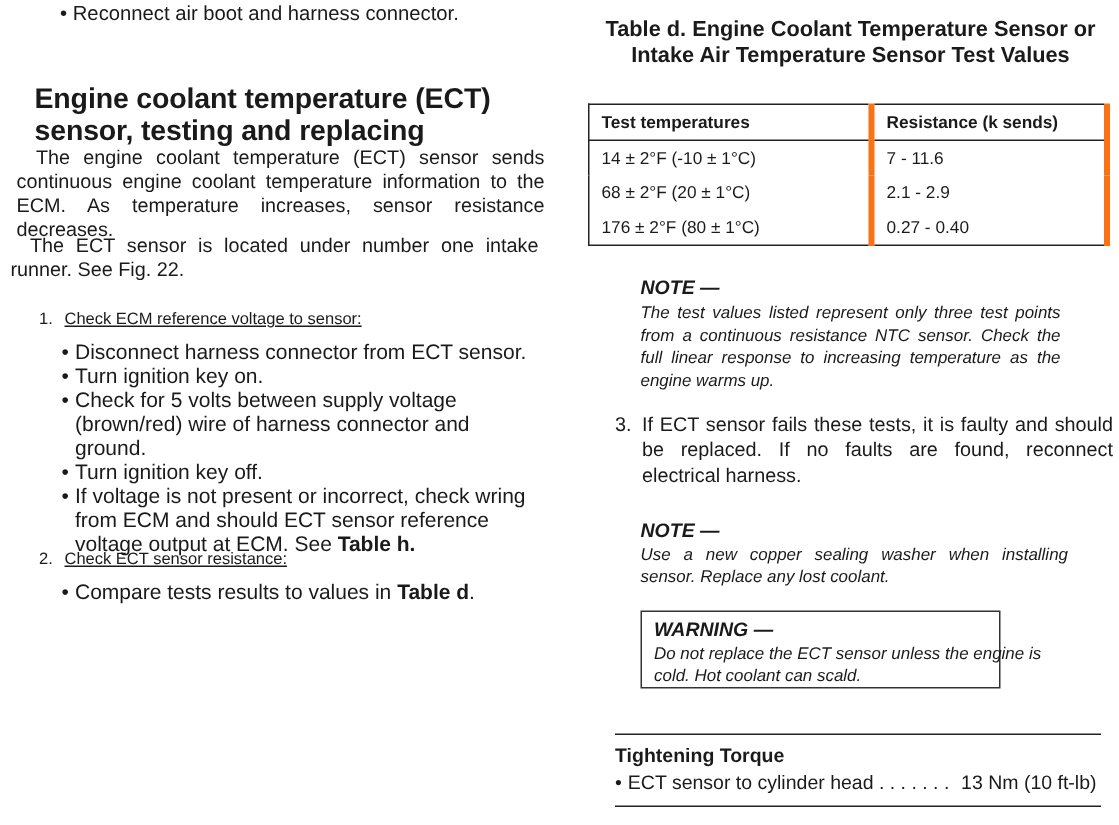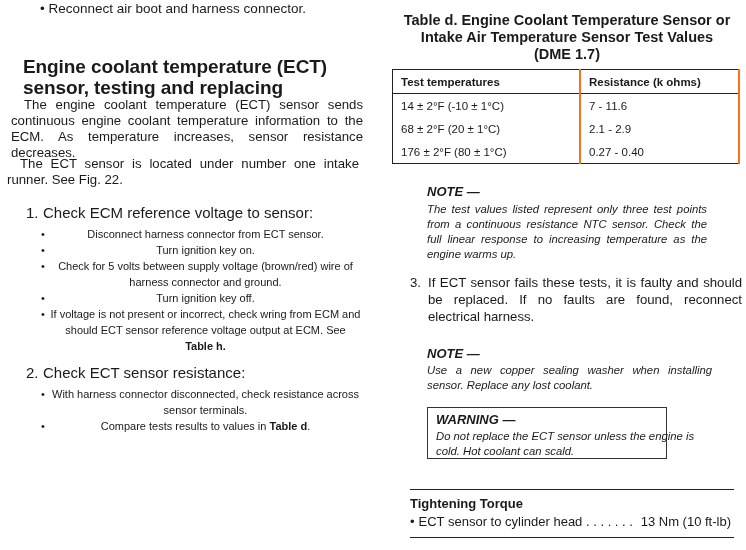--- a/index.html
+++ b/index.html
@@ -14,41 +14,41 @@
     .top-bullet { position: absolute; left: 40px; top: 1px; font-size: 13.5px; white-space: nowrap; }
     .section-title {
       position: absolute; left: 7px; top: 40px; width: 365px;
       font-size: 19px; font-weight: bold; line-height: 21px; letter-spacing: -0.1px;
     }
     .para { position: absolute; left: 7px; width: 352px; font-size: 13.2px; line-height: 16px; text-align: justify; }
     .para .indent { display: inline-block; width: 13px; }
     .p1 { top: 93px; }
     .p2 { top: 156px; }
 
-    .step { position: absolute; left: 26px; width: 340px; font-size: 15px; line-height: 16px; }
+    .step { position: absolute; left: 26px; width: 340px; font-size: 11px; line-height: 16px; text-decoration: underline; }
     .step .num { display: inline-block; width: 17px; }
     .step1 { top: 205px; }
     .step2 { top: 365px; }
-    .sublist { list-style: none; margin: 0; padding: 0; position: absolute; left: 41px; width: 320px; font-size: 11px; line-height: 16px; text-align: center; }
+    .sublist { list-style: none; margin: 0; padding: 0; position: absolute; left: 41px; width: 320px; font-size: 14px; line-height: 16px; }
     .sublist li { position: relative; padding-left: 9px; margin: 0; }
     .sublist li::before { content: "•"; position: absolute; left: 0; top: 0; }
     .sub1 { top: 226px; }
     .sub2 { top: 386px; }
     b.ref { font-weight: bold; }
 
     .table-title {
       position: absolute; left: 388px; top: 12px; width: 358px; text-align: center;
       font-size: 14.5px; font-weight: bold; line-height: 17px;
     }
     table.vals {
       position: absolute; left: 392px; top: 69px; width: 348px;
       border-collapse: collapse; font-size: 11.5px;
     }
     table.vals td, table.vals th {
-      border-left: 1px solid #222; border-right: 2px solid #f97316;
+      border-left: 1px solid #222; border-right: 4px solid #f97316;
       padding: 0 8px; text-align: left; height: 23px;
     }
     table.vals th { font-weight: bold; border-top: 1.5px solid #222; border-bottom: 1px solid #222; height: 23px; }
     table.vals tr:last-child td { border-bottom: 1.5px solid #222; }
     table.vals td:first-child, table.vals th:first-child { width: 170px; }
 
     .note-head { position: absolute; left: 427px; font-size: 13px; font-weight: bold; font-style: italic; }
     .note-body { position: absolute; left: 427px; width: 280px; font-size: 11.3px; font-style: italic; line-height: 15px; text-align: justify; }
     .n1h { top: 184px; }
     .n1b { top: 202px; }
@@ -98,35 +98,33 @@
   <li><span>Turn ignition key on.</span></li>
   <li><span>Check for 5 volts between supply voltage (brown/red) wire of harness connector and ground.</span></li>
   <li><span>Turn ignition key off.</span></li>
   <li><span>If voltage is not present or incorrect, check wring from ECM and should ECT sensor reference voltage output at ECM. See </span><b class="ref">Table h.</b></li>
 </ul>
 
 <div class="step step2">
   <span class="num">2.</span><span>Check ECT sensor resistance:</span>
 </div>
 <ul class="sublist sub2">
-  <li><span>With harness connector disconnected, check resistance across sensor terminals.</span></li>
   <li><span>Compare tests results to values in </span><b class="ref">Table d</b><span>.</span></li>
 </ul>
 
 <div class="table-title">
   <div>Table d. Engine Coolant Temperature Sensor or</div>
   <div>Intake Air Temperature Sensor Test Values</div>
-  <div>(DME 1.7)</div>
 </div>
 
 <table class="vals">
   <thead>
     <tr>
       <th>Test temperatures</th>
-      <th>Resistance (k ohms)</th>
+      <th>Resistance (k sends)</th>
     </tr>
   </thead>
   <tbody>
     <tr>
       <td>14 ± 2°F (-10 ± 1°C)</td>
       <td>7 - 11.6</td>
     </tr>
     <tr>
       <td>68 ± 2°F (20 ± 1°C)</td>
       <td>2.1 - 2.9</td>

